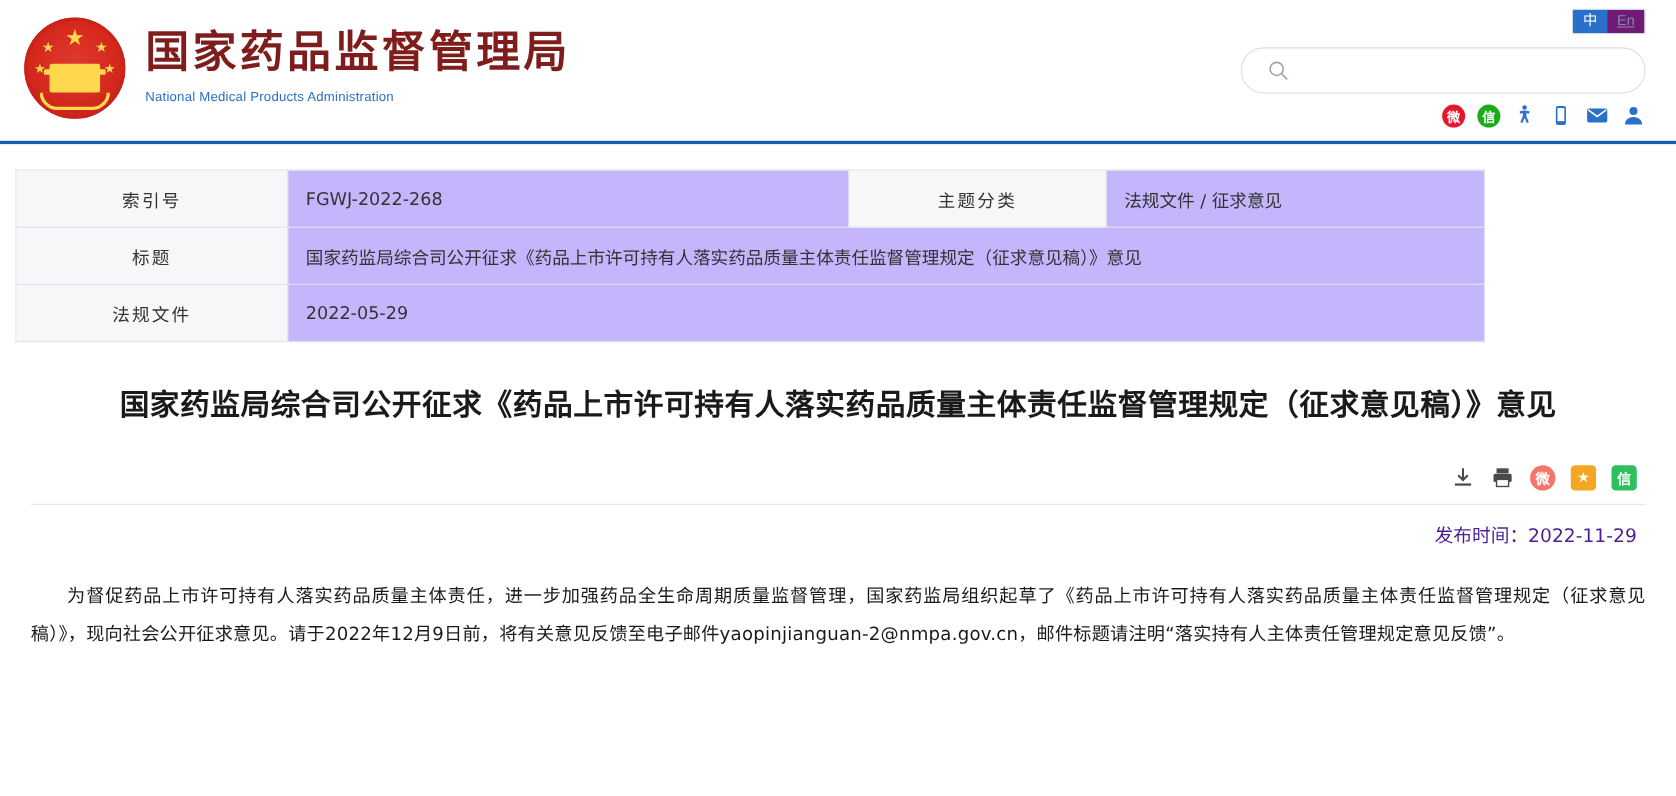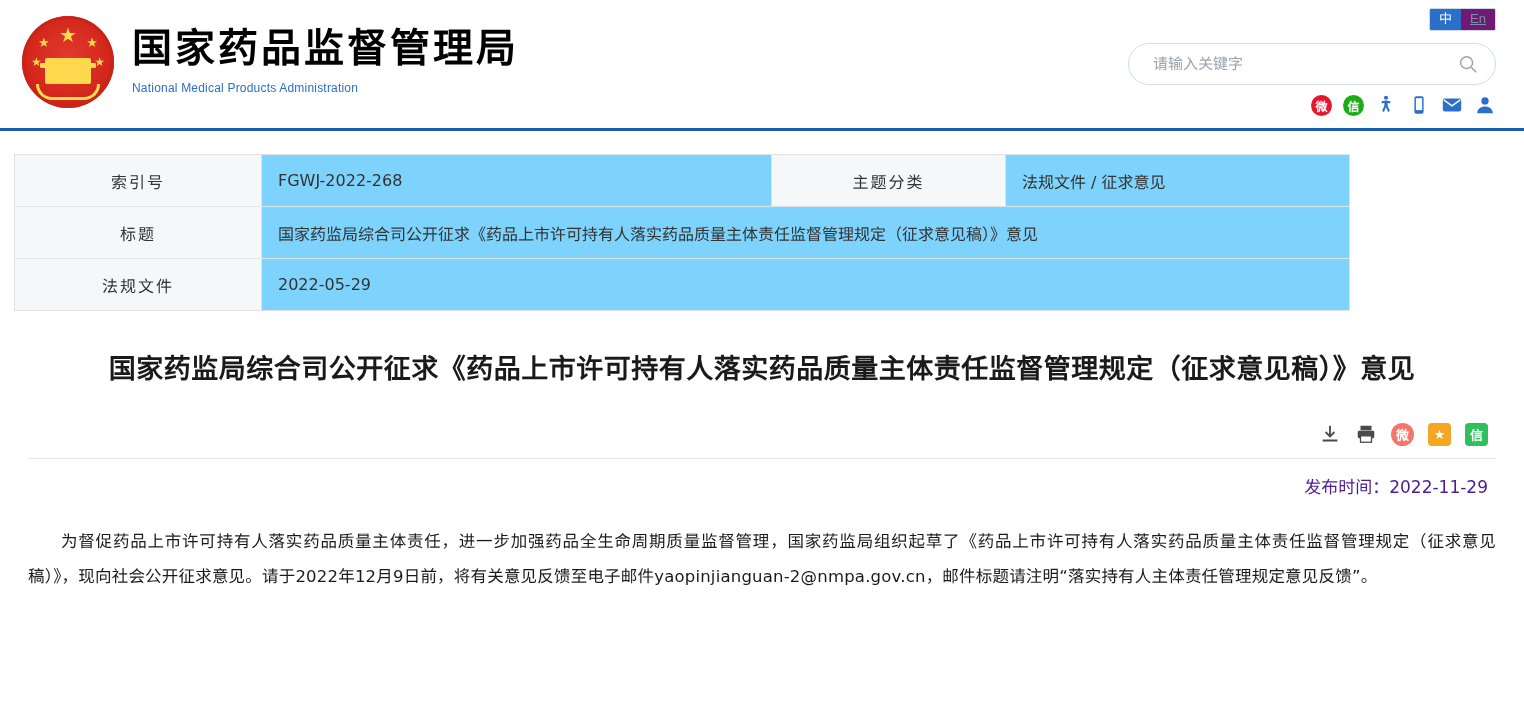--- a/index.html
+++ b/index.html
@@ -86,21 +86,21 @@
     width: 64px; height: 16px;
     border: 3px solid #ffd84d;
     border-top: none;
     border-radius: 0 0 32px 32px;
   }
 
   .brand-text .cn {
     font-family: "DejaVu Sans", "Liberation Sans", sans-serif;
     font-size: 40px;
     font-weight: bold;
-    color: #000000;
+    color: #7f1d1d;
     letter-spacing: 3px;
     line-height: 50px;
   }
   .brand-text .en {
     font-size: 12px;
     color: #2a6fc9;
     letter-spacing: 0.2px;
     line-height: 26px;
     margin-top: 2px;
   }
@@ -166,21 +166,21 @@
     height: 52px;
     padding: 6px 14px;
     vertical-align: middle;
   }
   .info-table td.lbl {
     background: #f6f7f9;
     text-align: center;
     color: #333;
     letter-spacing: 2px;
   }
-  .info-table td.val { background: #7dd3fc; padding-left: 16px; }
+  .info-table td.val { background: #c4b5fd; padding-left: 16px; }
   .col-lbl1 { width: 247px; }
   .col-val1 { width: 510px; }
   .col-lbl2 { width: 234px; }
 
   
   .article-title {
     font-family: "DejaVu Sans", "Liberation Sans", sans-serif;
     font-size: 27px;
     font-weight: bold;
     color: #1a1a1a;
@@ -255,21 +255,20 @@
       <div class="gate"></div>
       <div class="wheat"></div>
     </div>
     <div class="brand-text">
       <div class="cn">国家药品监督管理局</div>
       <div class="en">National Medical Products Administration</div>
     </div>
   </div>
 
   <div class="search-box">
-    <input type="text" placeholder="请输入关键字" style="">
     <svg class="search-icon" viewBox="0 0 24 24" fill="none" stroke="currentColor" stroke-width="1.6">
       <circle cx="10.5" cy="10.5" r="6.5"></circle>
       <line x1="15.5" y1="15.5" x2="21" y2="21"></line>
     </svg>
   </div>
 
   <div class="header-icons">
     <div class="circ weibo">微</div>
     <div class="circ wechat">信</div>
     <svg class="hicon" viewBox="0 0 24 24" fill="#2a6fc9">

